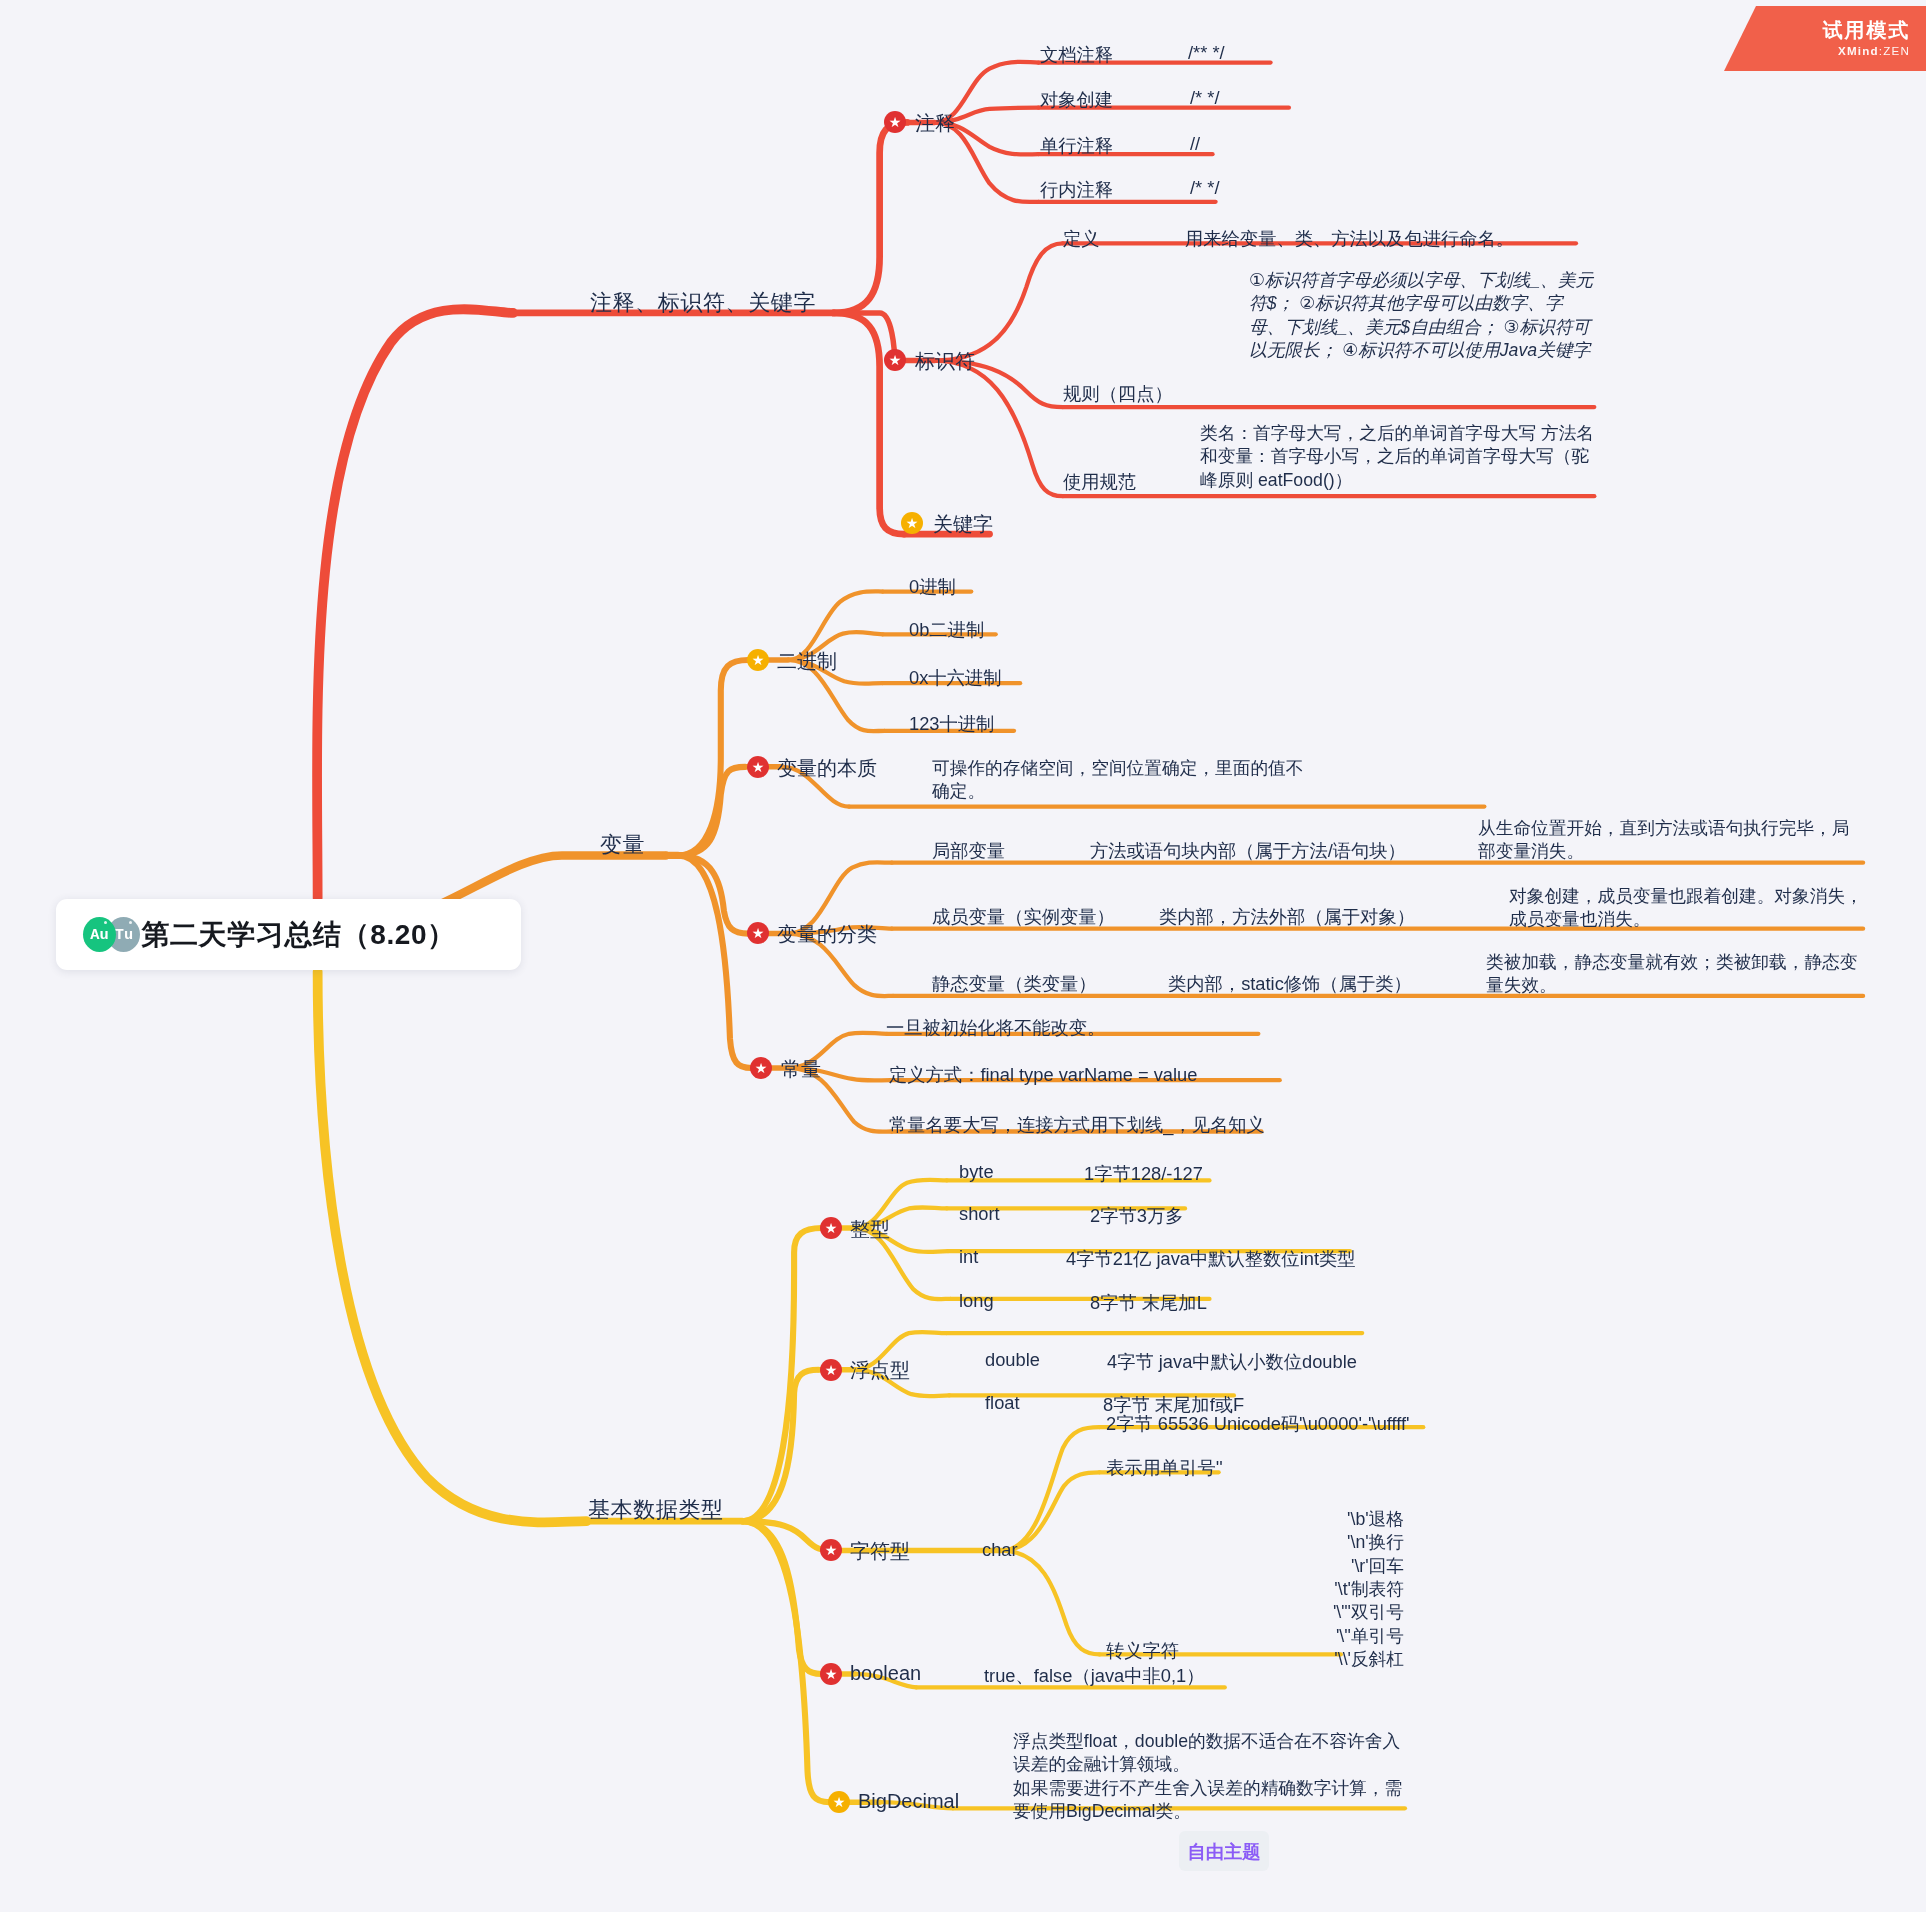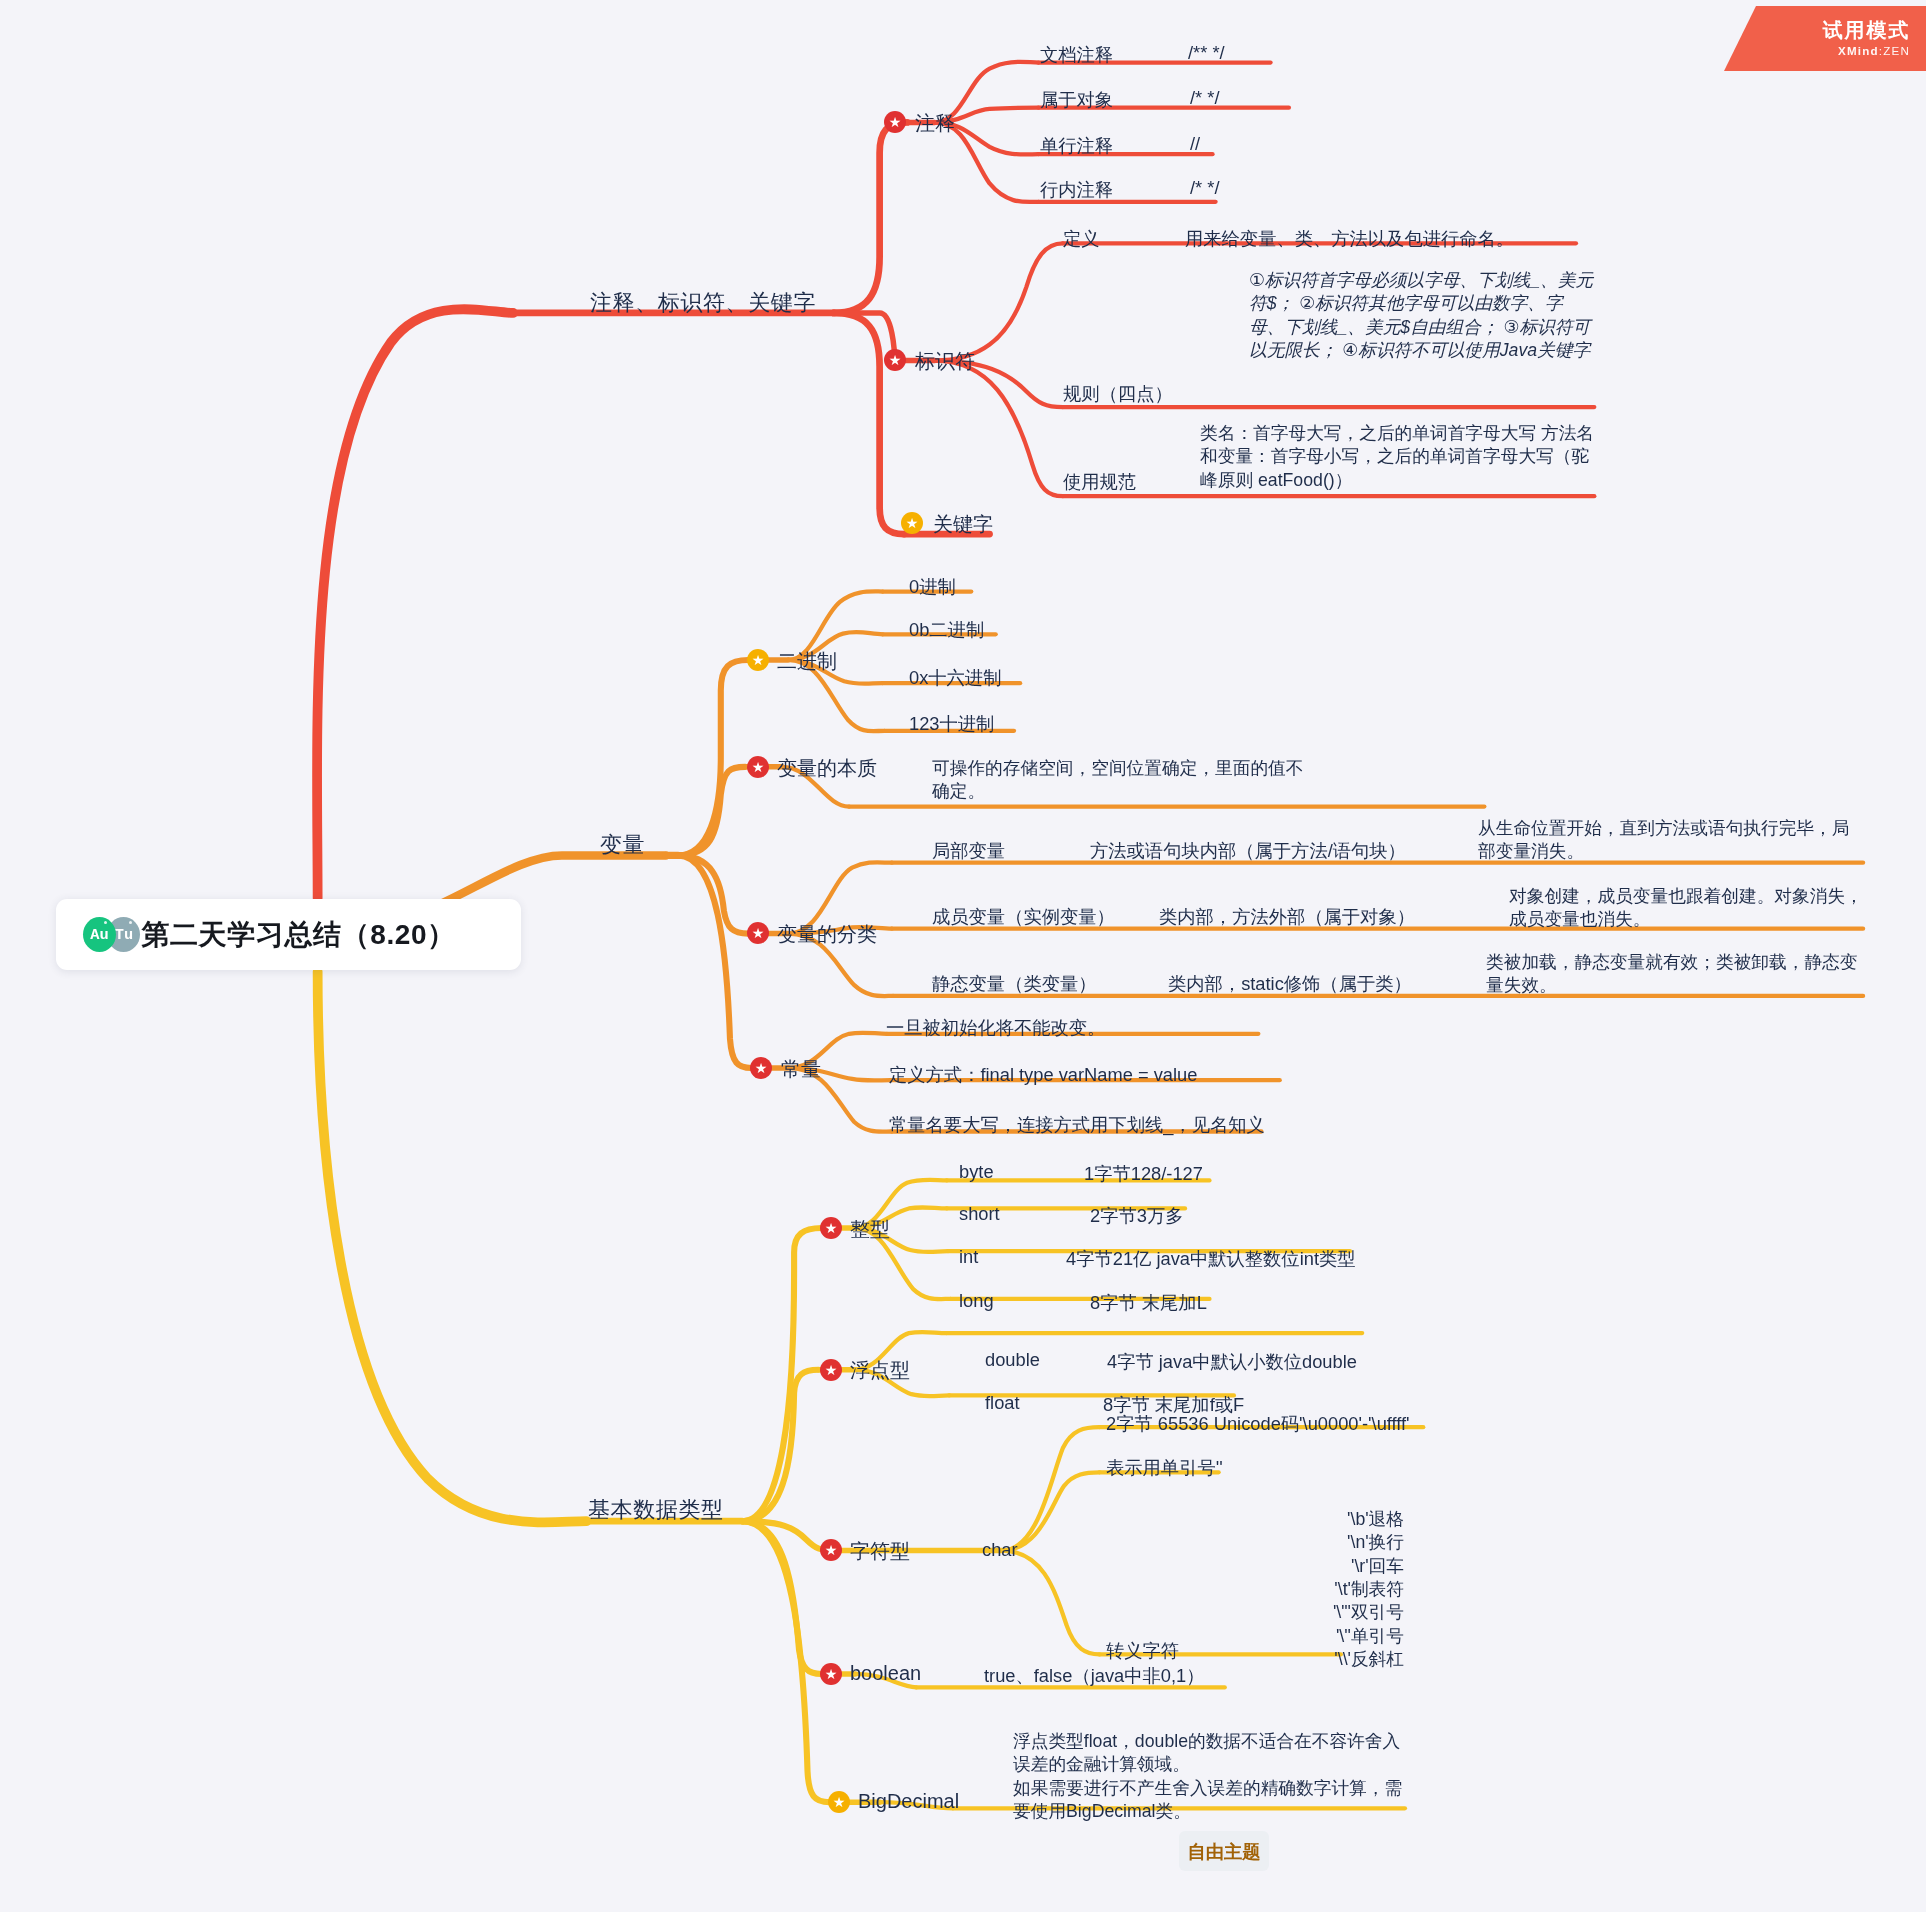--- a/index.html
+++ b/index.html
@@ -51,21 +51,21 @@
   }
   #trial .tt{font-size:20px;font-weight:600;letter-spacing:1.8px;line-height:1;}
   #trial .ts{font-size:11.6px;letter-spacing:1.2px;margin-top:4.3px;opacity:.95;}
   #trial .ts b{font-weight:bold;margin-left:12px;}
 
   
   #free-topic{
     position:absolute;left:1179px;top:1831px;width:90px;height:40px;
     background:#eceff3;border-radius:6.1px;
     display:flex;align-items:center;justify-content:center;
-    font-size:18.3px;font-weight:bold;color:#a16207;
+    font-size:18.3px;font-weight:bold;color:#8b5cf6;
   }
 </style>
 </head>
 <body>
 
 <div id="canvas">
 
   <svg class="lines" viewBox="0 0 3153 3131">
     <g fill="none" stroke-linecap="round">
 
@@ -192,21 +192,21 @@
     <div class="root-title">第二天学习总结（8.20）</div>
   </div>
 
   <div class="node t-l1" style="left:590px;top:288px;">注释、标识符、关键字</div>
 
   <div class="star red" style="left:884px;top:111px;">★</div>
   <div class="node t-l2" style="left:915px;top:110px;">注释</div>
 
   <div class="node t-l3" style="left:1040px;top:42px;">文档注释</div>
   <div class="node t-l3" style="left:1188px;top:42px;">/**        */</div>
-  <div class="node t-l3" style="left:1040px;top:87px;">属于对象</div>
+  <div class="node t-l3" style="left:1040px;top:87px;">对象创建</div>
   <div class="node t-l3" style="left:1190px;top:87px;">/*            */</div>
   <div class="node t-l3" style="left:1040px;top:133px;">单行注释</div>
   <div class="node t-l3" style="left:1190px;top:133px;">//</div>
   <div class="node t-l3" style="left:1040px;top:177px;">行内注释</div>
   <div class="node t-l3" style="left:1190px;top:177px;">/*    */</div>
 
   <div class="star red" style="left:884px;top:349px;">★</div>
   <div class="node t-l2" style="left:915px;top:348px;">标识符</div>
 
   <div class="node t-l3" style="left:1063px;top:226px;">定义</div>

